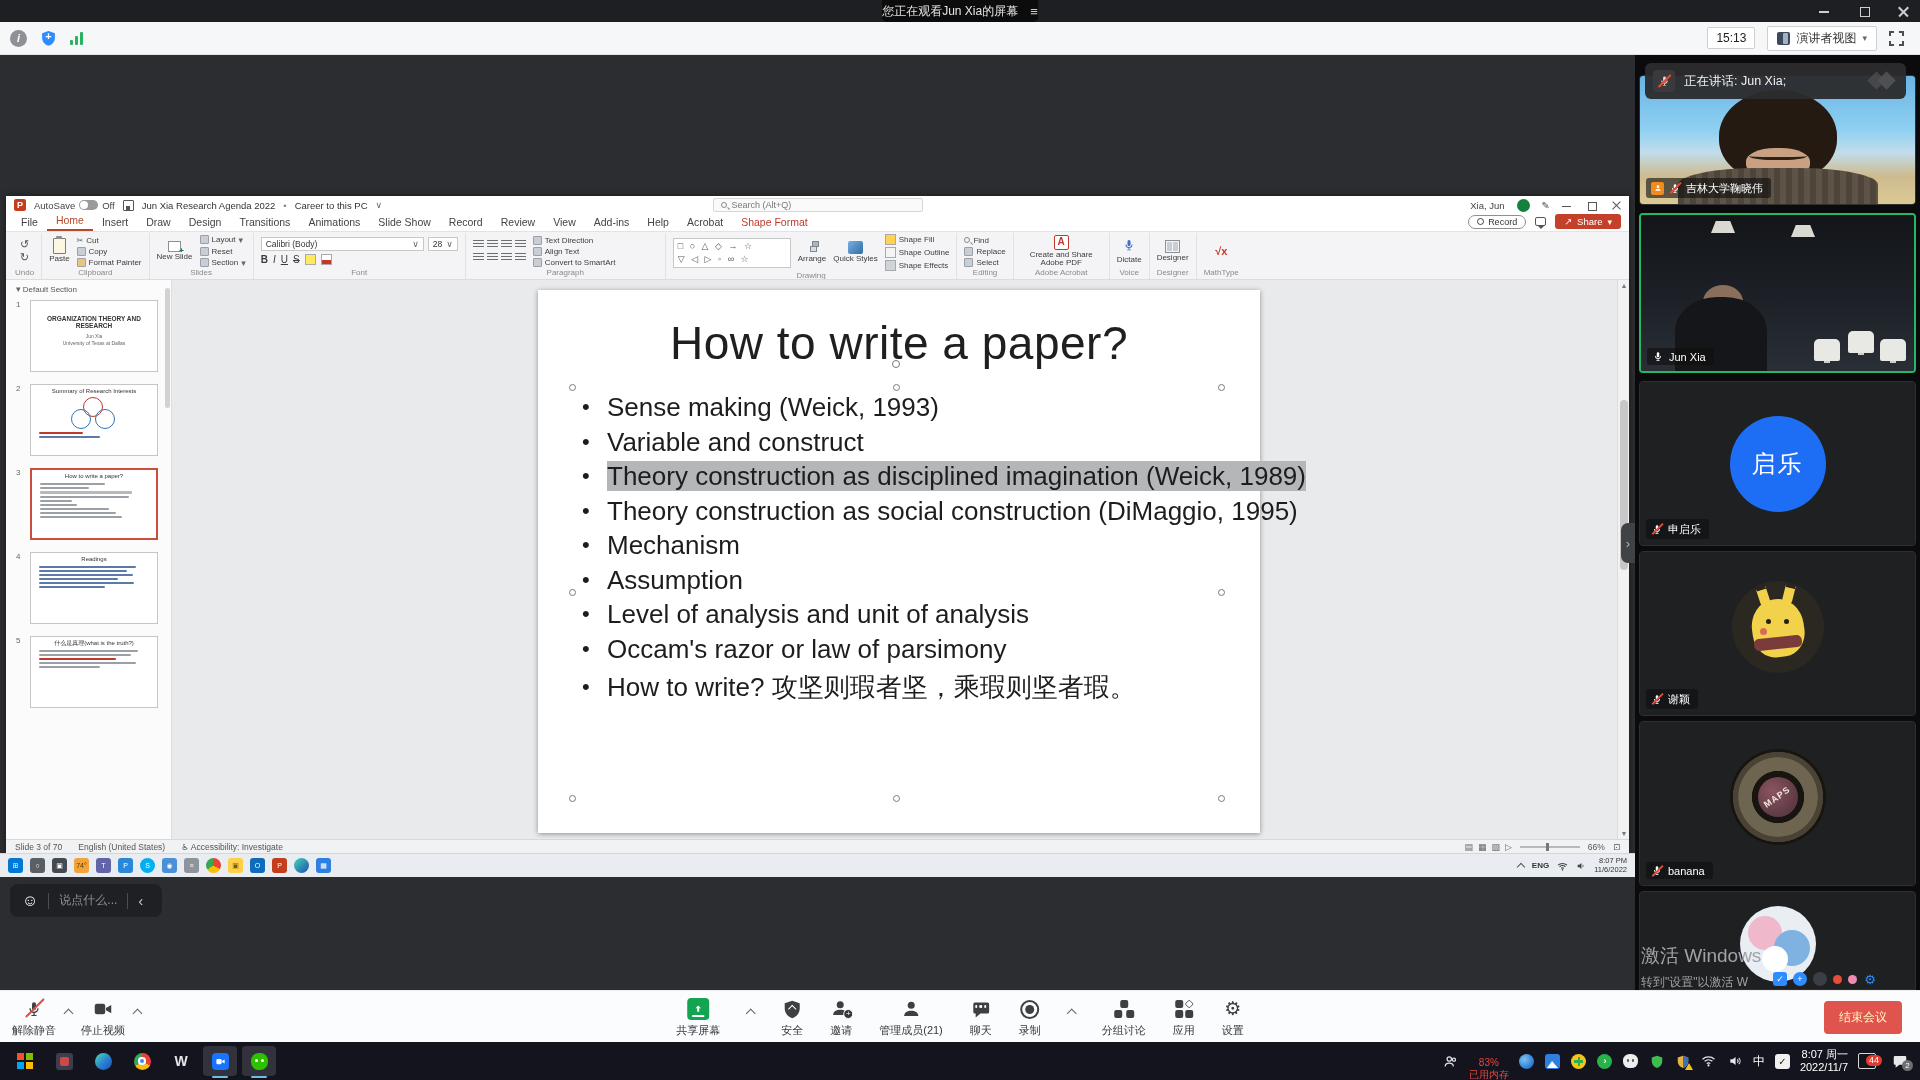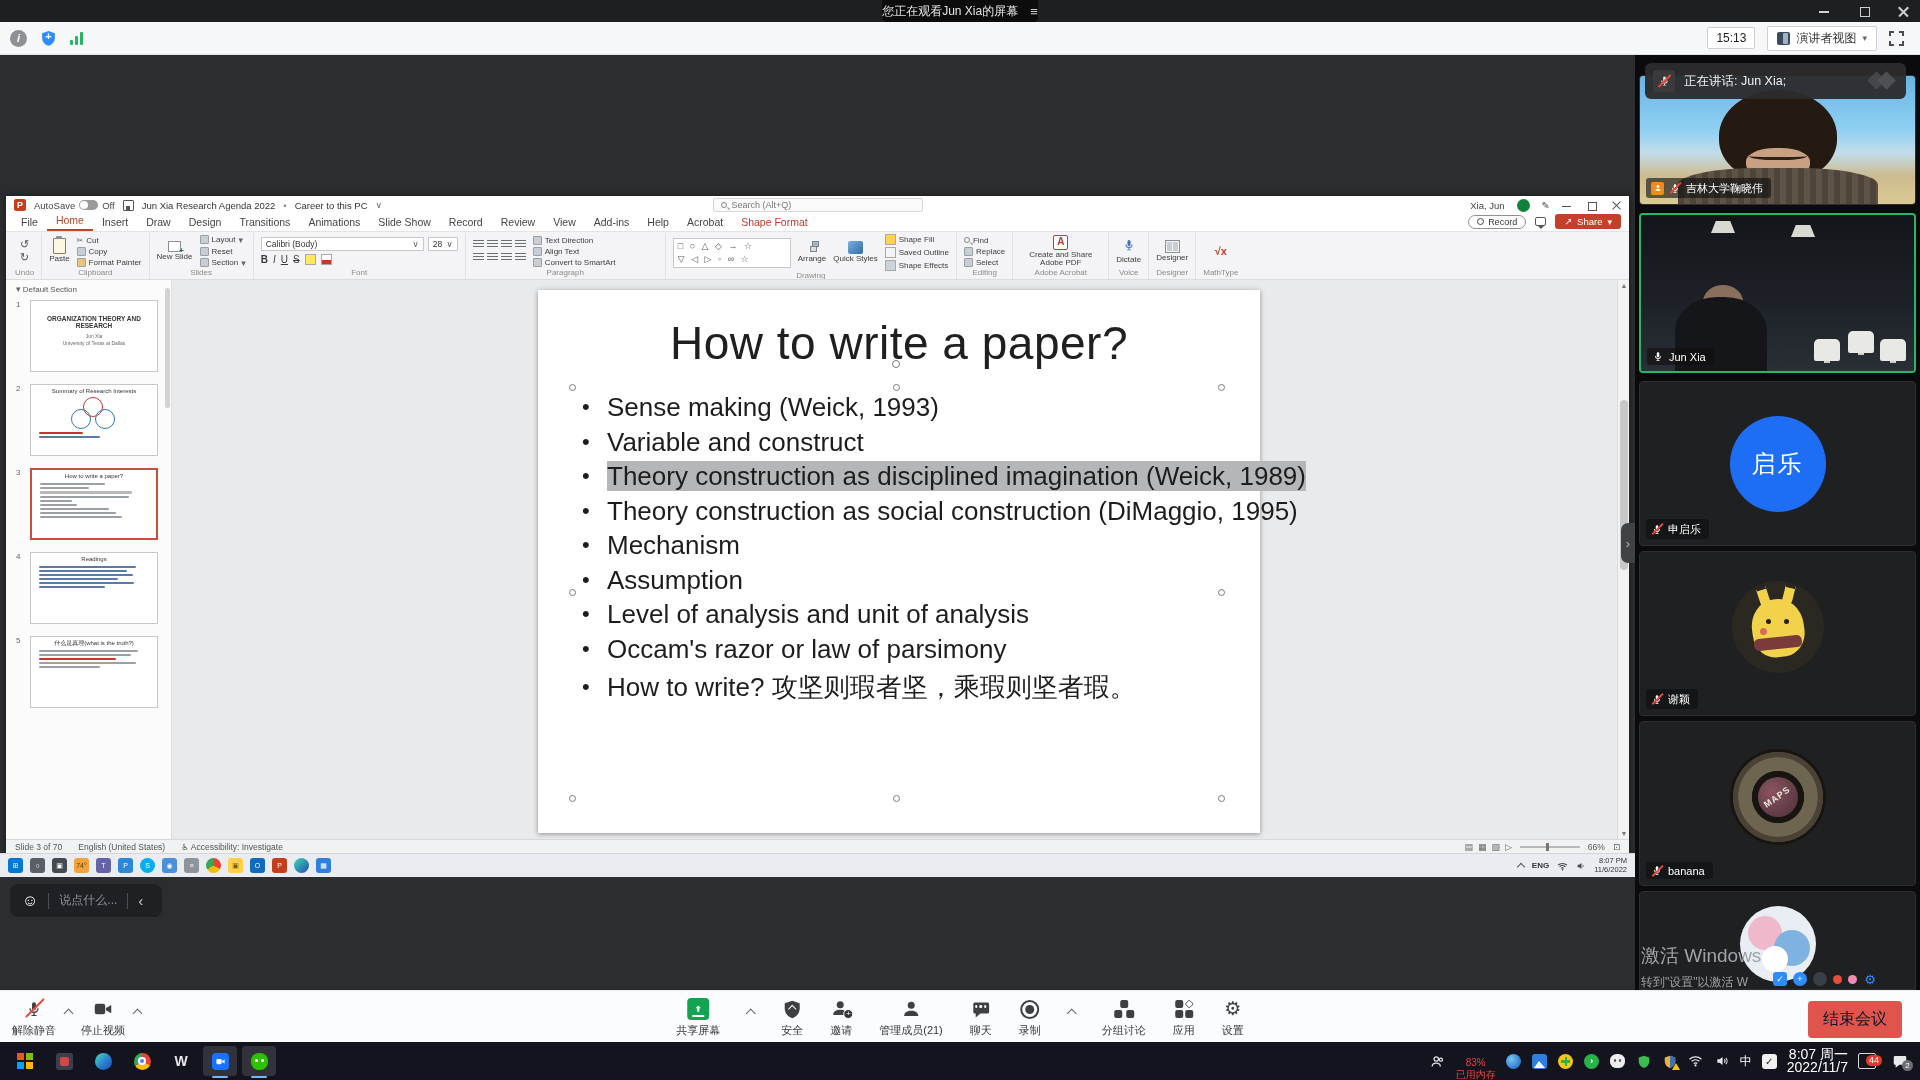--- a/index.html
+++ b/index.html
@@ -231,21 +231,21 @@
 .chat-dots { position:absolute; left:5px; top:7px; display:flex; gap:2px; }
 .chat-dots i { width:2.5px; height:2.5px; background:#fff; border-radius:50%; }
 .rec-ring { width:19px; height:19px; border:2px solid #3c4043; border-radius:50%; display:grid; place-items:center; }
 .rec-ring i { width:9px; height:9px; background:#3c4043; border-radius:50%; }
 .grid3 { position:relative; width:20px; height:20px; }
 .grid3 i { position:absolute; width:8px; height:8px; background:#3c4043; border-radius:2px; }
 .apps-ic { position:relative; width:20px; height:20px; }
 .apps-ic i { position:absolute; width:8px; height:8px; background:#3c4043; border-radius:2px; }
 .apps-ic .dia { background:none; border:1.6px solid #3c4043; transform:rotate(45deg) scale(.82); }
 .gear-glyph { font-size:19px; color:#3c4043; line-height:20px; }
-.end-btn { position:absolute; right:18px; top:10px; background:#e0544e; color:#0f172a; font-size:16px; padding:8px 15px; border-radius:4px; cursor:pointer; }
+.end-btn { position:absolute; right:18px; top:10px; background:#e0544e; color:#fef9c3; font-size:12px; padding:8px 15px; border-radius:4px; cursor:pointer; }
 
 
 .taskbar { position:absolute; left:0; top:1042px; width:1920px; height:38px; background:#14141f; display:flex; align-items:center; }
 .tb-left { display:flex; align-items:center; gap:5px; padding-left:8px; }
 .tb-app { width:34px; height:30px; border-radius:4px; display:grid; place-items:center; position:relative; cursor:pointer; }
 .tb-app.active { background:rgba(255,255,255,.13); }
 .tb-app.active::after { content:""; position:absolute; left:9px; bottom:-2px; width:16px; height:2.5px; background:#76b9ed; border-radius:2px; }
 .start-ic { display:grid; grid-template-columns:7px 7px; grid-template-rows:7px 7px; gap:1.5px; }
 .start-ic i:nth-child(1){ background:#f35325; } .start-ic i:nth-child(2){ background:#81bc06; }
 .start-ic i:nth-child(3){ background:#05a6f0; } .start-ic i:nth-child(4){ background:#ffba08; }
@@ -271,21 +271,21 @@
 .coin-ic::before,.coin-ic::after { content:""; position:absolute; background:#2faf4b; }
 .coin-ic::before { left:6.5px; top:3px; width:2.5px; height:9px; }
 .coin-ic::after { left:3px; top:6.5px; width:9px; height:2.5px; }
 .garrow-ic { width:15px; height:15px; border-radius:50%; background:#27b24a; color:#fff; font-size:9px; font-weight:bold; display:grid; place-items:center; }
 .wc-tray { width:15px; height:14px; border-radius:45%; background:#ededed; position:relative; }
 .wc-tray::before { content:""; position:absolute; left:3.5px; top:5px; width:2.5px; height:2.5px; background:#555; border-radius:50%; }
 .wc-tray::after { content:""; position:absolute; left:8.5px; top:5px; width:2.5px; height:2.5px; background:#555; border-radius:50%; }
 .warn-badge { position:absolute; right:-2px; bottom:-1px; width:0; height:0; border-left:4px solid transparent; border-right:4px solid transparent; border-bottom:7px solid #f6c21a; }
 .ime { color:#fff; font-size:12px; }
 .mgr-ic { width:15px; height:15px; background:#f0f0f0; border-radius:3px; color:#222; font-size:10px; display:grid; place-items:center; font-weight:bold; }
-.clock { text-align:right; font-size:14px; color:#fff; line-height:13px; }
+.clock { text-align:right; font-size:11px; color:#fff; line-height:13px; }
 .notif { position:relative; width:18px; height:16px; border:1.4px solid #d8d8d8; border-radius:2px; }
 .badge-red { position:absolute; right:-8px; top:2px; background:#e33b30; color:#fff; font-size:9px; border-radius:7px; padding:0 3px; line-height:11px; }
 .chatbadge { position:relative; }
 .badge-gray { position:absolute; right:-5px; bottom:-2px; background:#6d6d72; color:#fff; font-size:8px; border-radius:50%; width:11px; height:11px; line-height:11px; text-align:center; }
 </style>
 </head>
 <body>
 
 <div class="screen">
 
@@ -523,21 +523,21 @@
               <span class="qs-ic"></span>
               <span>Quick Styles</span>
             </span>
             <span class="smallcol">
               <span class="row">
                   <span class="chip" style="background:#ffd34d"></span>
                   <span>Shape Fill</span>
                 </span>
               <span class="row">
                   <span class="chip"></span>
-                  <span>Saved Outline</span>
+                  <span>Shape Outline</span>
                 </span>
               <span class="row">
                   <span class="chip" style="background:#cfd4da"></span>
                   <span>Shape Effects</span>
                 </span>
             </span>
           </div>
           <div class="rg-label">Drawing</div>
         </div>
         <div class="rgroup">

